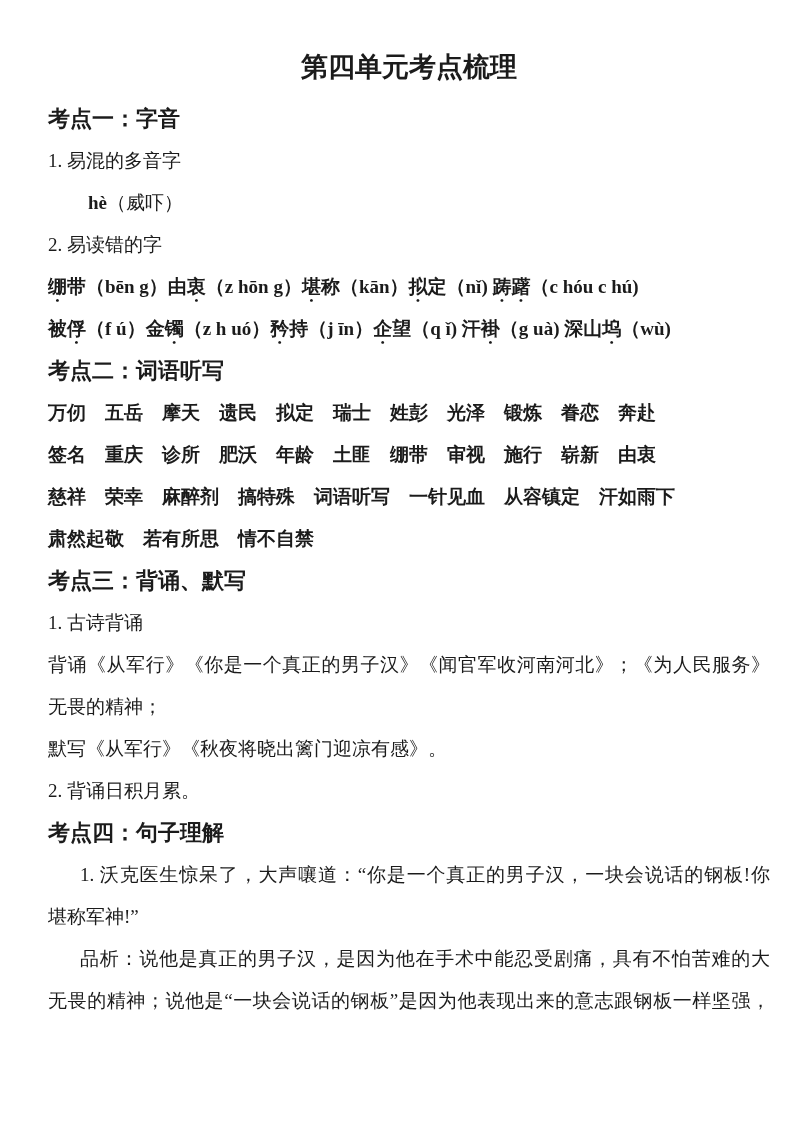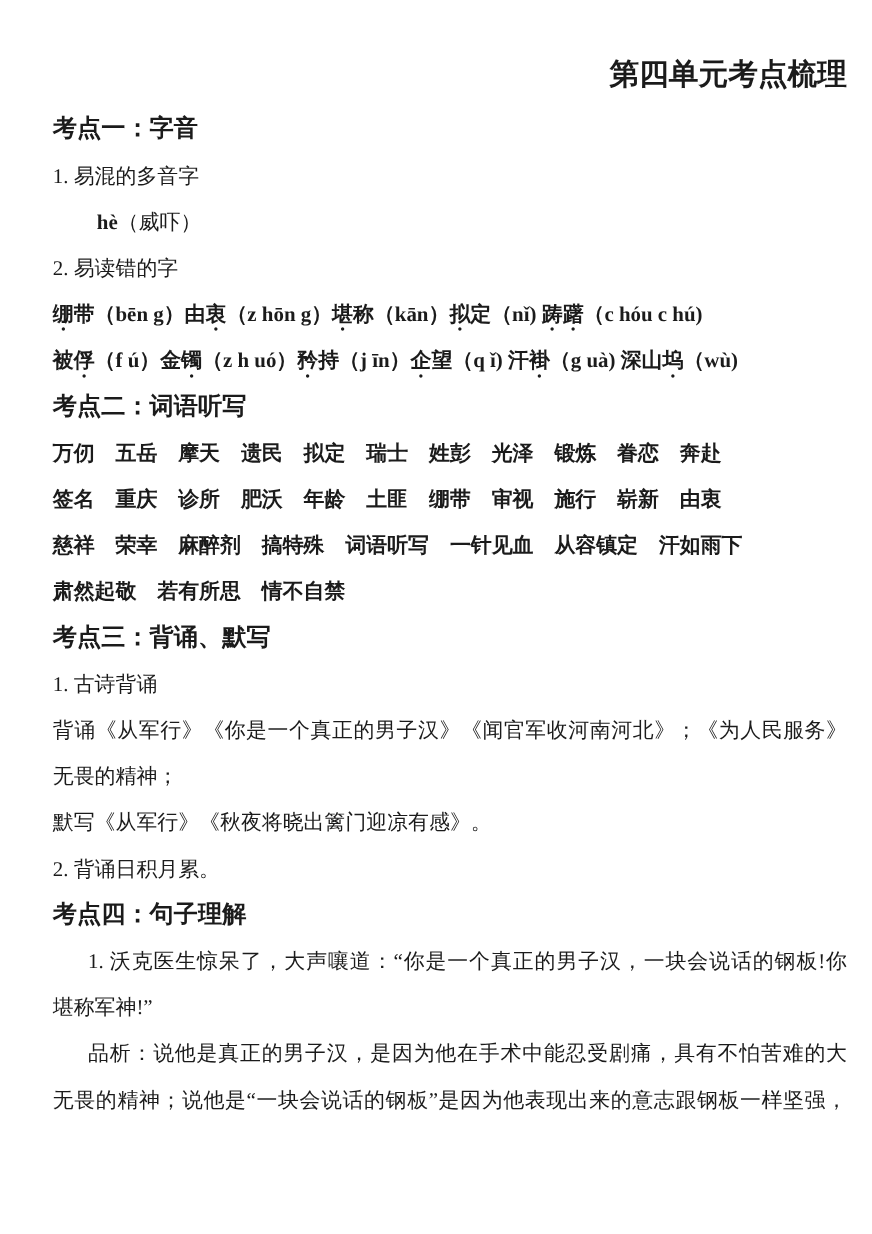--- a/index.html
+++ b/index.html
@@ -6,32 +6,32 @@
   body{
     width:793px;height:1122px;overflow:hidden;
     font-family:"Liberation Serif", serif;
     color:#1b1b1b;
   }
   .doc{padding:44px 23px 0 48px;}
   .title{
     margin:0 0 8px 0;
     font-size:27px;font-weight:bold;
     line-height:46px;height:46px;
-    text-align:right;
+    text-align:center;
     font-family:"Liberation Serif", serif;
   }
   .line{
     font-size:19px;
     line-height:42px;height:42px;
     white-space:pre-wrap;
   }
   .h{
     font-weight:bold;
     font-size:22px;
-    font-family:Liberation Mono, monospace;
+    font-family:Liberation Serif, serif;
     white-space:nowrap;
   }
   .jline{text-align:justify;text-align-last:justify;}
   .nw{white-space:nowrap;font-weight:bold;}
   .ind1{padding-left:19px;}
   .ind2{padding-left:40px;}
   .fi{text-indent:32px;}
   .bold{font-weight:bold;}
   .em-dot{position:relative;}
   .em-dot::after{

